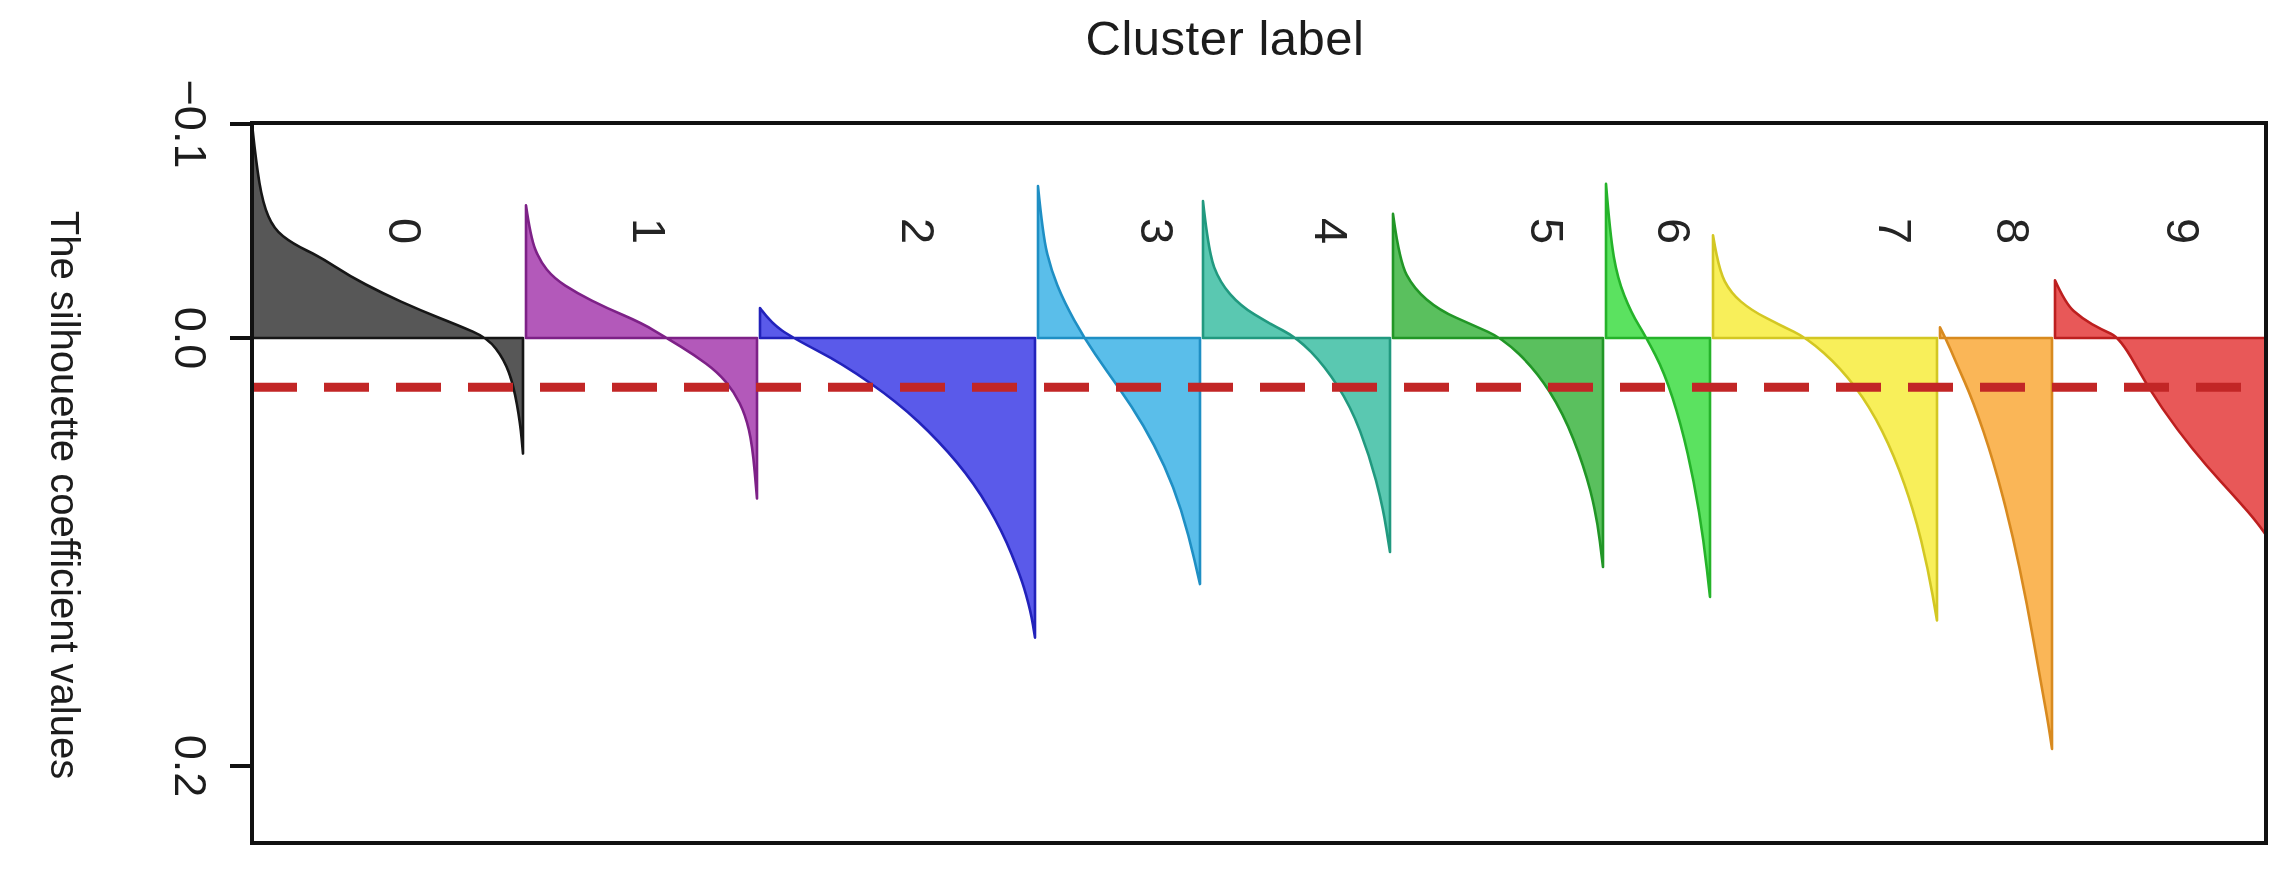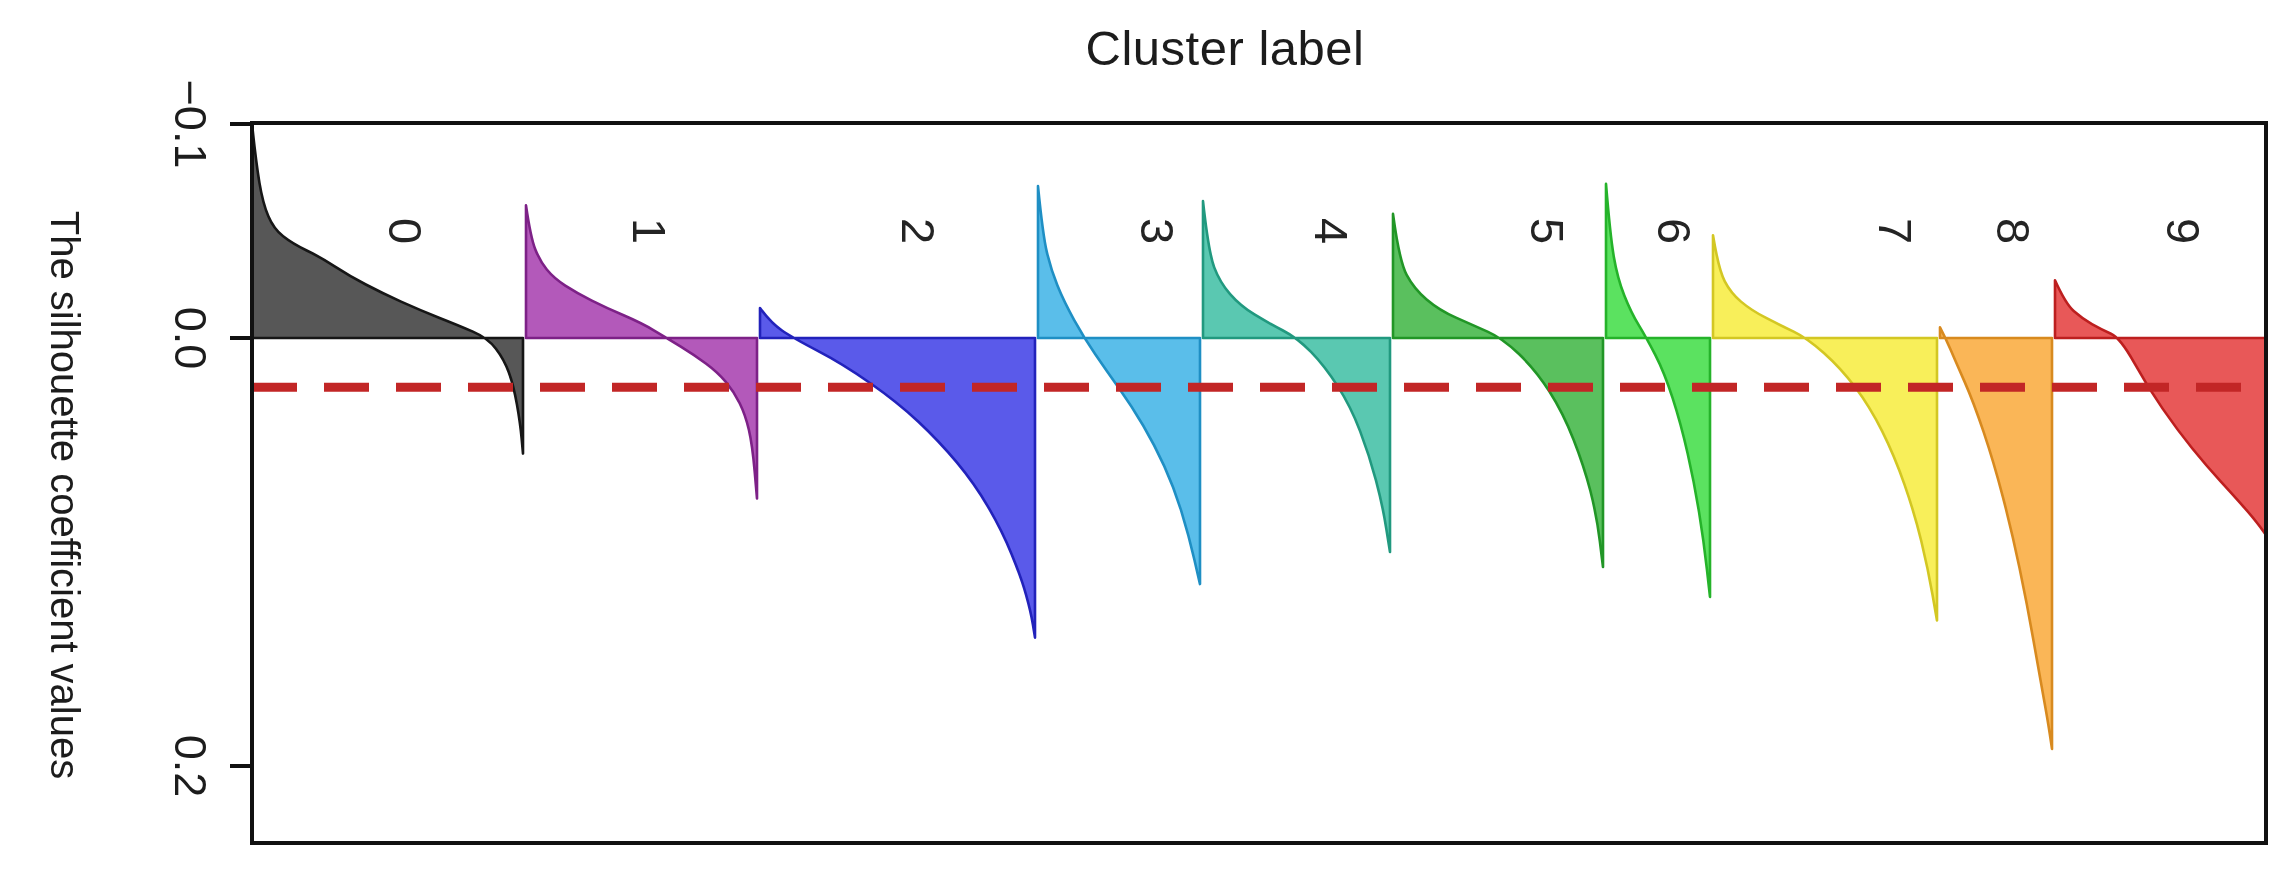--- a/index.html
+++ b/index.html
@@ -4,21 +4,21 @@
 <style>
   html,body{margin:0;padding:0;background:#ffffff;}
   .figure{
     position:relative;
     width:2280px;height:875px;
     background:#ffffff;
     font-family:"Liberation Sans","DejaVu Sans",sans-serif;
     overflow:hidden;
   }
   .chart-title{
-    position:absolute;left:200px;top:20px;width:2050px;
+    position:absolute;left:200px;top:10px;width:2050px;
     text-align:center;font-size:49px;color:#1c1c1c;letter-spacing:0.5px;
   }
   .value-axis-label{
     position:absolute;left:64px;top:495px;
     transform:translate(-50%,-50%) rotate(90deg);
     white-space:nowrap;font-size:40px;color:#1c1c1c;
   }
   svg text{font-family:"Liberation Sans","DejaVu Sans",sans-serif;}
   .tick-label{font-size:45px;fill:#1c1c1c;}
   .cluster-label{font-size:47px;fill:#242424;}

